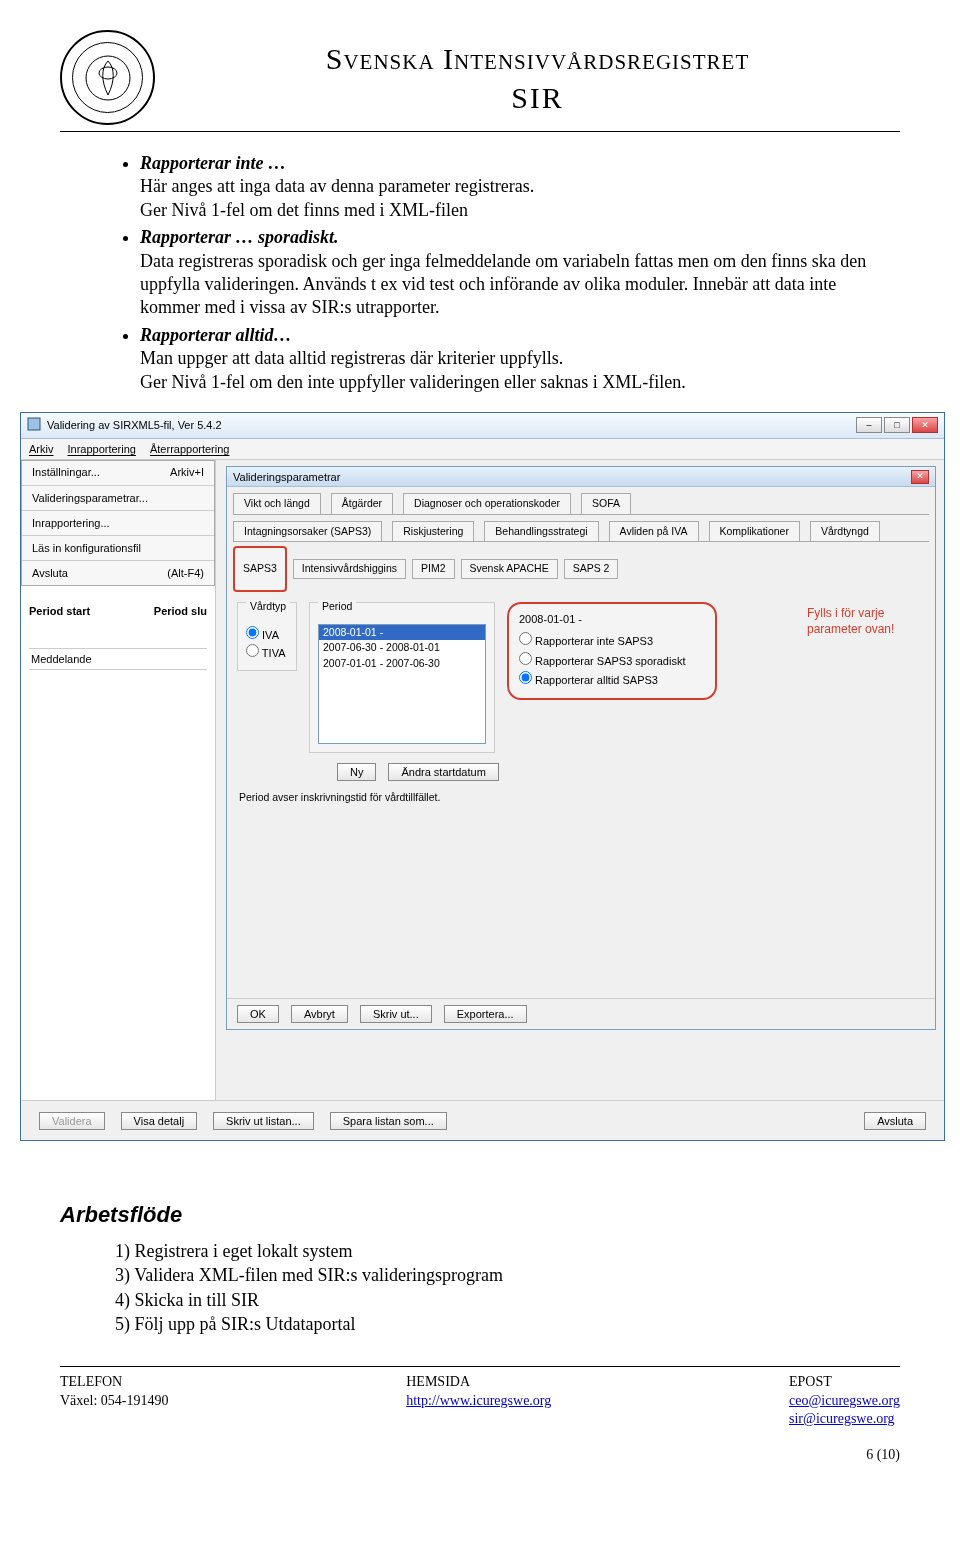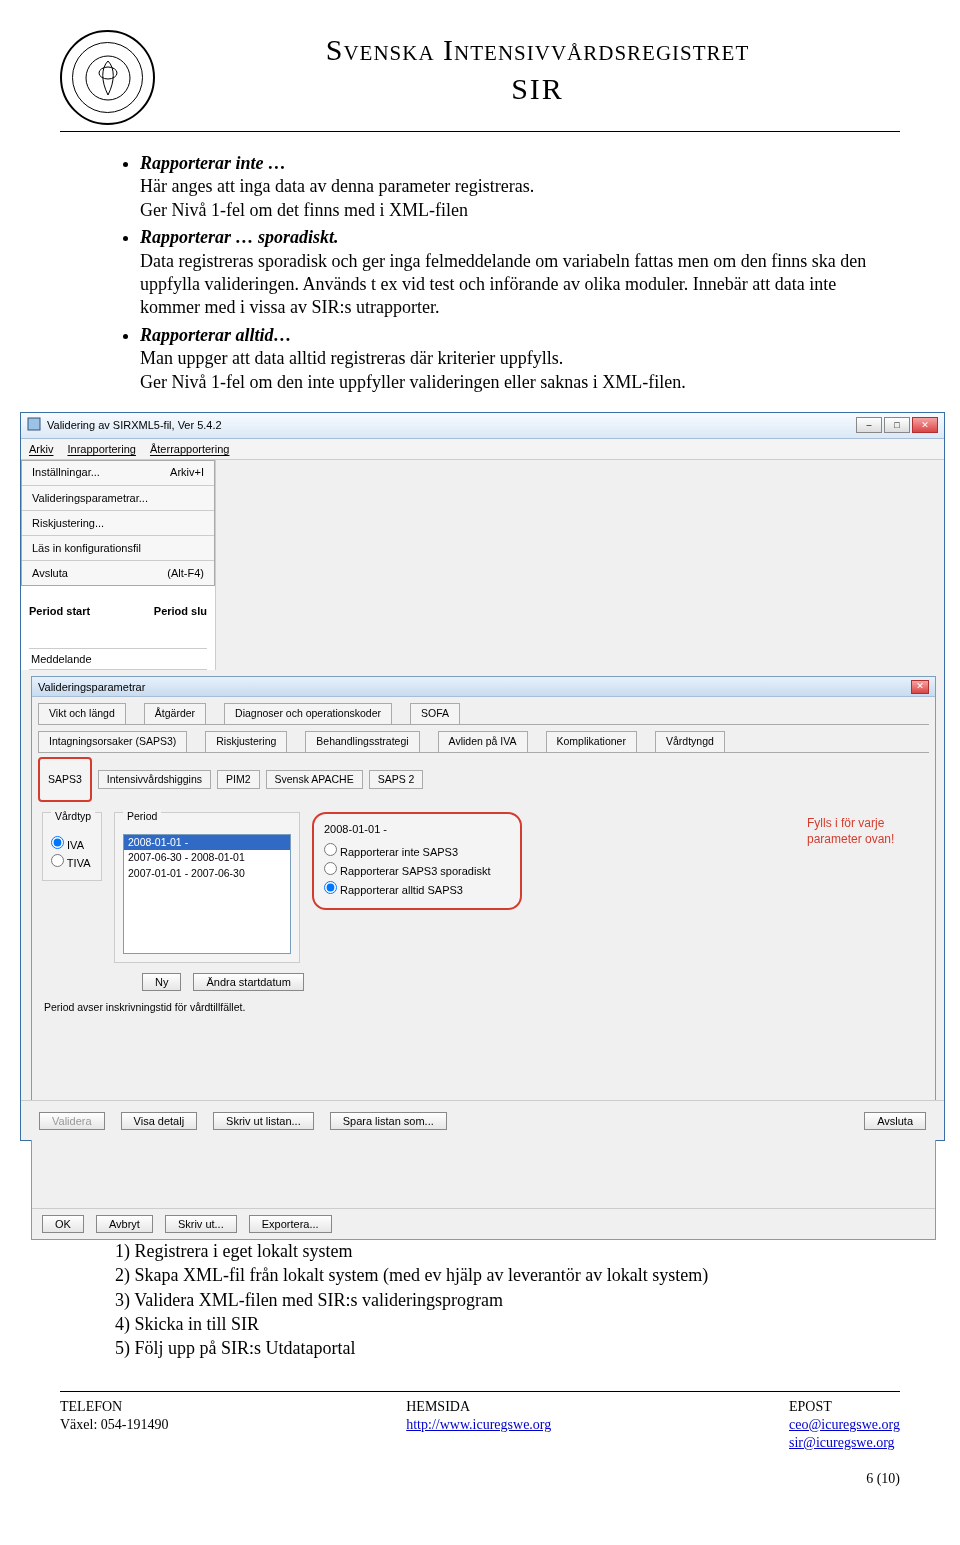--- a/index.html
+++ b/index.html
@@ -12,20 +12,21 @@
     font-size: 18px;
     line-height: 1.3;
   }
   .page {
     padding: 30px 60px 20px 60px;
     position: relative;
   }
   
   .doc-header {
     display: flex;
+    align-items: center;
     gap: 20px;
     border-bottom: 1px solid #000;
     padding-bottom: 6px;
     margin-bottom: 20px;
   }
   .seal {
     width: 95px;
     height: 95px;
     border-radius: 50%;
     border: 2px solid #000;
@@ -94,21 +95,20 @@
     background:#f4f4f4;
     border-bottom:1px solid #ccc;
     display:flex;
     gap:14px;
     padding:3px 8px;
   }
   .menubar span { text-decoration: underline; text-decoration-color:#000; text-underline-offset:2px; }
   .body-columns {
     display:flex;
     min-height: 680px;
-    flex-direction: column;
   }
   .left-pane {
     width: 195px;
     background:#fff;
     border-right:1px solid #ccc;
   }
   .dd-menu {
     background:#f7f7f7;
     border:1px solid #aaa;
   }
@@ -139,21 +139,21 @@
     border:1px solid #7b9ebd;
   }
   .dlg-title {
     height:20px;
     background: linear-gradient(#e8f1fb,#c8dbef);
     border-bottom:1px solid #a8bdd6;
     padding:2px 6px;
     display:flex; justify-content:space-between; align-items:center;
   }
   .dlg-title .x { width:18px; height:14px; background: linear-gradient(#f7a3a3,#d94545); border:1px solid #b03030; color:#fff; font-size:9px; display:flex; align-items:center; justify-content:center;}
-  .tabrow { display:flex; border-bottom:1px solid #aaa; margin:6px 6px 0 6px; gap:16px; flex-wrap:nowrap; }
+  .tabrow { display:flex; border-bottom:1px solid #aaa; margin:6px 6px 0 6px; gap:8px; flex-wrap:nowrap; }
   .tab {
     padding:3px 10px 3px 10px;
     border:1px solid #aaa;
     border-bottom:none;
     background:#f4f4f4;
     font-size:10.5px;
     white-space:nowrap;
     margin-right:2px;
   }
   .tabrow2 { display:flex; margin:4px 6px 0 6px; gap:6px; align-items:center; }
@@ -320,21 +320,21 @@
               <span>Inställningar...</span>
               <span>Arkiv+I</span>
             </div>
             <div class="sep"></div>
             <div class="mitem">
               <span>Valideringsparametrar...</span>
                 <span></span>
             </div>
             <div class="sep"></div>
             <div class="mitem">
-              <span>Riskjustering...</span>
+              <span>Inrapportering...</span>
                 <span></span>
             </div>
             <div class="sep"></div>
             <div class="mitem">
               <span>Läs in konfigurationsfil</span>
                 <span></span>
             </div>
             <div class="sep"></div>
             <div class="mitem">
               <span>Avsluta</span>
@@ -430,21 +430,20 @@
         <button class="btn">Spara listan som...</button>
         <div class="spacer"></div>
         <button class="btn">Avsluta</button>
       </div>
     </div>
   </div>
 
   <div class="section-h">Arbetsflöde</div>
   <ol class="flow">
     <li>1) Registrera i eget lokalt system</li>
-    <li>2) Skapa XML-fil från lokalt system (med ev hjälp av leverantör av lokalt system)</li>
     <li>3) Validera XML-filen med SIR:s valideringsprogram</li>
     <li>4) Skicka in till SIR</li>
     <li>5) Följ upp på SIR:s Utdataportal</li>
   </ol>
 
   <div class="doc-footer">
     <div class="col">
       <div class="lbl">TELEFON</div>
       <div>Växel: 054-191490</div>
     </div>

